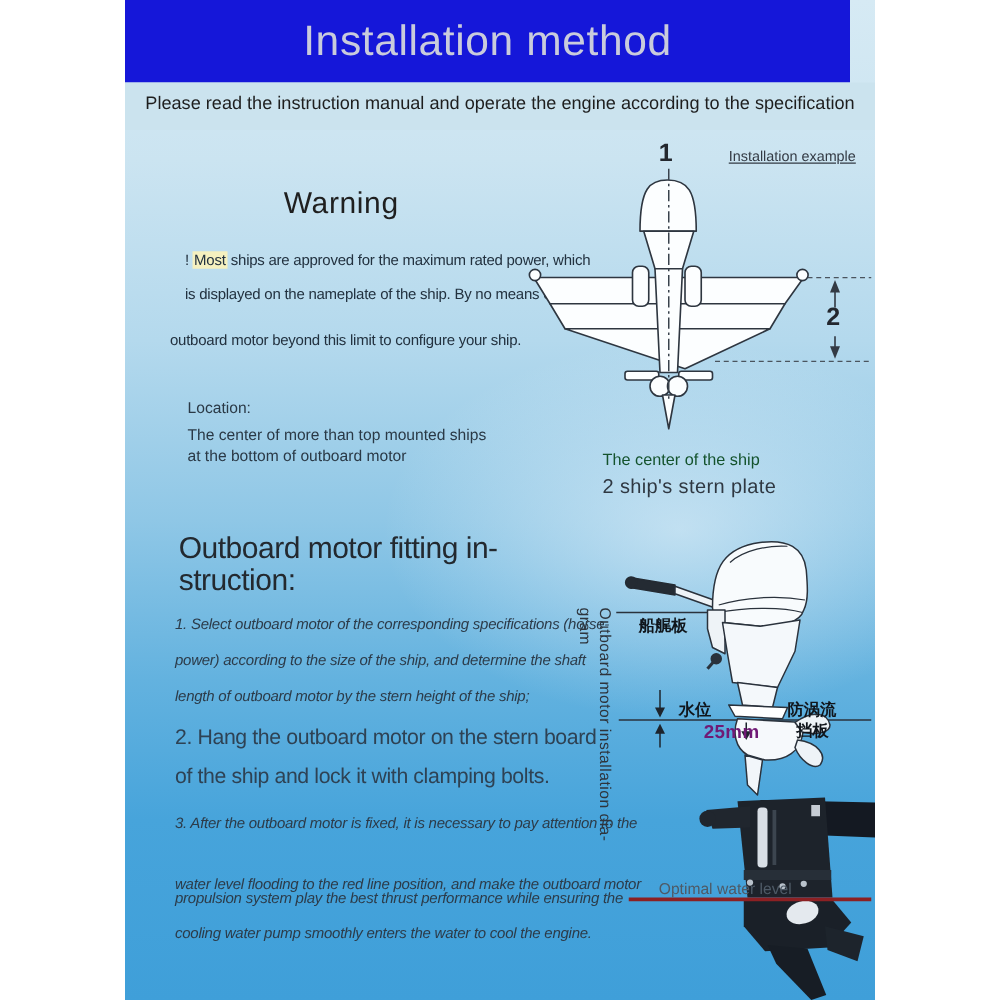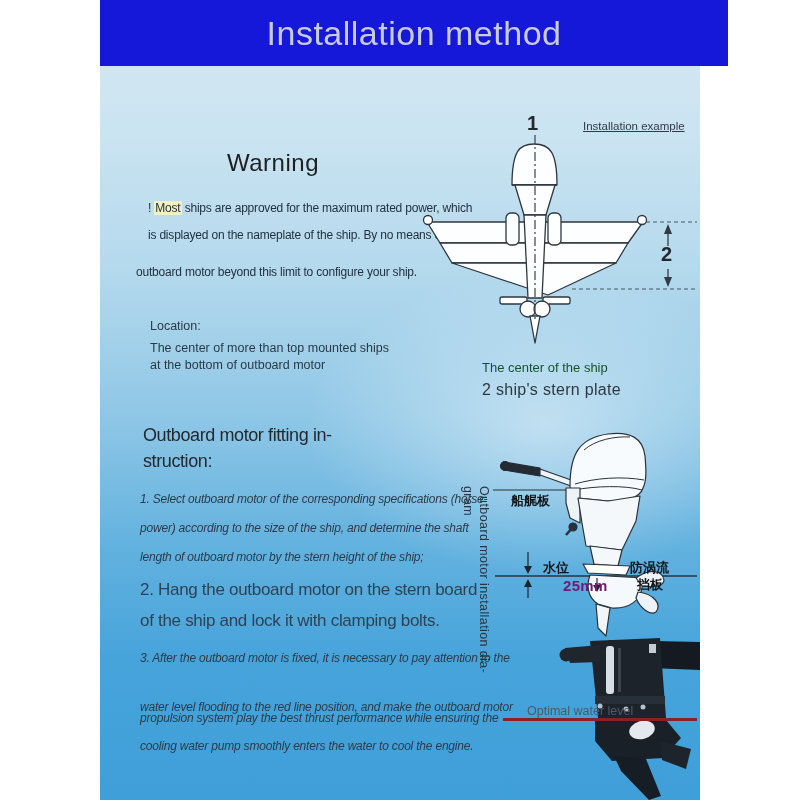--- a/index.html
+++ b/index.html
@@ -3,54 +3,57 @@
 <meta charset="utf-8">
 <style>
   html,body{margin:0;padding:0;background:#ffffff;}
   #page{position:relative;width:800px;height:800px;background:#ffffff;overflow:hidden;
         font-family:"Liberation Sans",sans-serif;}
   
   #canvas{position:absolute;left:100px;top:0;width:600px;height:800px;
     background:
       radial-gradient(ellipse 330px 210px at 74% 53%, rgba(228,241,249,0.60), rgba(228,241,249,0) 72%),
       linear-gradient(to bottom,#d6eaf4 0%,#cbe4f1 16%,#b4d9ed 34%,#8fc7e6 52%,#63b2df 68%,#47a4db 82%,#3f9fd9 100%);}
-  #header{position:absolute;left:100px;top:0;width:628px;height:66px;background:#1517d9;}
+  #header{position:absolute;left:100px;top:0;width:580px;height:66px;background:#1517d9;}
   #header .t{position:absolute;width:100%;top:14px;text-align:center;color:#c9cbdc;
     font-size:34px;letter-spacing:.5px;}
   #substrip{position:absolute;left:100px;top:66px;width:600px;height:38px;background:#cbe3ee;}
   #substrip .t{position:absolute;width:100%;top:9px;text-align:center;color:#1e1e1e;font-size:14.5px;}
   .txt{position:absolute;white-space:nowrap;}
   .warn-title{left:227px;top:149px;font-size:24px;color:#1f1f1f;letter-spacing:.5px;}
   .warn-line{font-size:12px;color:#22313f;letter-spacing:-.2px;}
   .hl{background:#f5f0bf;padding:0 1px;}
   .cap{font-size:11.5px;color:#333a44;text-decoration:underline;}
   .marker{font-size:20px;font-weight:bold;color:#23272e;}
   .loc{font-size:12.5px;color:#2a3946;}
   .note1{left:482px;top:360px;font-size:13px;color:#14532d;}
   .note2{left:482px;top:381px;font-size:16px;color:#2f3842;letter-spacing:.3px;}
-  .fit-h{left:143px;font-size:18px;color:#23292f;letter-spacing:-.4px;text-align:center;}
+  .fit-h{left:143px;font-size:24px;color:#23292f;letter-spacing:-.4px;text-align:center;}
   .step-s{font-size:12px;color:#2c3b49;letter-spacing:-.2px;font-style:italic;}
   .step-b{font-size:17px;color:#2e4254;letter-spacing:-.3px;}
   .cn{font-weight:bold;color:#10151b;font-size:13px;}
   .mm{font-weight:bold;color:#701a75;font-size:15px;letter-spacing:.3px;margin-left:27px;}
   .vcap{position:absolute;left:369px;top:575px;width:212px;height:34px;
     transform:rotate(90deg);font-size:12.5px;line-height:16px;color:#2e343c;letter-spacing:.4px;}
   .redline{position:absolute;left:503px;top:718px;width:194px;height:2.5px;
     background:#8c2023;z-index:5;}
   .photo-cap{position:absolute;left:527px;top:704px;font-size:12.5px;color:#4e5a66;z-index:6;}
   svg{position:absolute;}
 </style>
 </head>
 <body>
 
 <div id="page">
   <div id="canvas"></div>
 
   <div id="header">
     <div class="t">Installation method</div>
+  </div>
+  <div id="substrip">
+    <div class="t">Please read the instruction manual and operate the engine according to the specification</div>
   </div>
 
   <div class="txt warn-title">Warning</div>
   <div class="txt warn-line" style="left:148px;top:201px;"><span>! </span><span class="hl">Most</span><span> ships are approved for the maximum rated power, which</span></div>
   <div class="txt warn-line" style="left:148px;top:228px;">is displayed on the nameplate of the ship. By no means choose</div>
   <div class="txt warn-line" style="left:136px;top:255px;margin-top:10px;">outboard motor beyond this limit to configure your ship.</div>
 
   <div class="txt cap" style="left:583px;top:120px;">Installation example</div>
   <div class="txt marker" style="left:527px;top:112px;">1</div>
   <div class="txt marker" style="left:661px;top:243px;">2</div>

